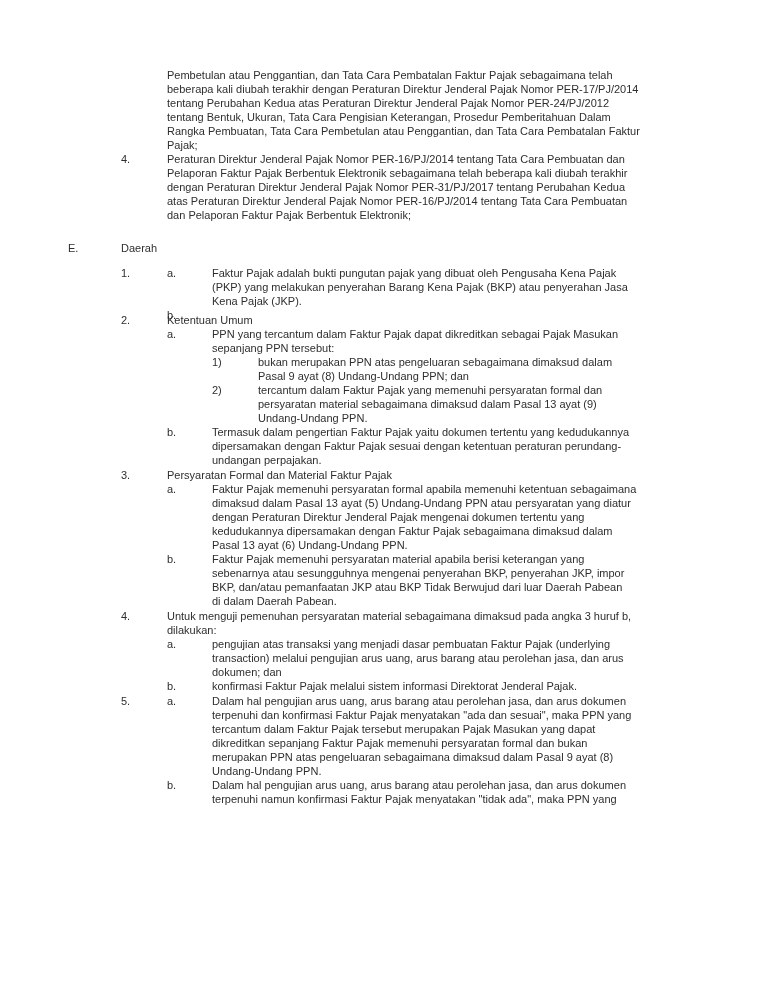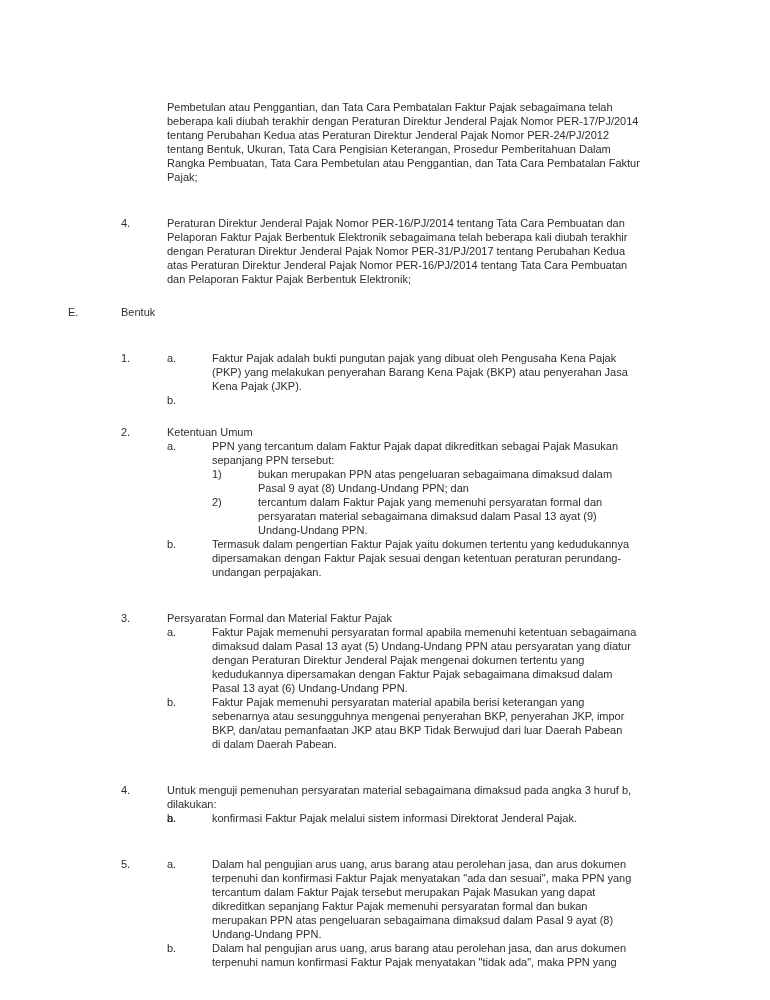--- a/index.html
+++ b/index.html
@@ -20,21 +20,21 @@
     line-height: 14px;
     color: #2e2e2e;
   }
   .li { position: relative; }
   .txt { white-space: pre-line; }
   .marker { position: absolute; top: 0; white-space: pre; }
 
   
   .lE { padding-left: 121px; }
   .lE > .marker { left: 68px; }
-  .l1 { padding-left: 167px; margin-top: 32px; }
+  .l1 { padding-left: 167px; }
   .l1 > .marker { left: 121px; }
   .l2 { padding-left: 212px; }
   .l2 > .marker { left: 167px; }
   .l3 { padding-left: 258px; }
   .l3 > .marker { left: 212px; }
 
   
   .heading-e { margin-top: 19px; }
   .sec-1 { margin-top: 11px; }
   .sec-2 { margin-top: 5px; }
@@ -61,21 +61,21 @@
       <div class="txt">Peraturan Direktur Jenderal Pajak Nomor PER-16/PJ/2014 tentang Tata Cara Pembuatan dan
 Pelaporan Faktur Pajak Berbentuk Elektronik sebagaimana telah beberapa kali diubah terakhir
 dengan Peraturan Direktur Jenderal Pajak Nomor PER-31/PJ/2017 tentang Perubahan Kedua
 atas Peraturan Direktur Jenderal Pajak Nomor PER-16/PJ/2014 tentang Tata Cara Pembuatan
 dan Pelaporan Faktur Pajak Berbentuk Elektronik;</div>
     </div>
   </div>
 
   <div class="li lE heading-e">
     <span class="marker">E.</span>
-    <div class="txt">Bentuk</div>
+    <div class="txt">Daerah</div>
   </div>
 
   <div class="sec sec-1">
     <div class="li l1">
       <span class="marker">1.</span>
     </div>
     <div class="li l2">
       <span class="marker">a.</span>
       <div class="txt">Faktur Pajak adalah bukti pungutan pajak yang dibuat oleh Pengusaha Kena Pajak
 (PKP) yang melakukan penyerahan Barang Kena Pajak (BKP) atau penyerahan Jasa
@@ -140,20 +140,23 @@
   <div class="sec sec-4">
     <div class="li l1">
       <span class="marker">4.</span>
     </div>
     <div class="li l1">
       <div class="txt">Untuk menguji pemenuhan persyaratan material sebagaimana dimaksud pada angka 3 huruf b,
 dilakukan:</div>
     </div>
     <div class="li l2">
       <span class="marker">a.</span>
+      <div class="txt">pengujian atas transaksi yang menjadi dasar pembuatan Faktur Pajak (underlying
+transaction) melalui pengujian arus uang, arus barang atau perolehan jasa, dan arus
+dokumen; dan</div>
     </div>
     <div class="li l2">
       <span class="marker">b.</span>
       <div class="txt">konfirmasi Faktur Pajak melalui sistem informasi Direktorat Jenderal Pajak.</div>
     </div>
   </div>
 
   <div class="sec sec-5">
     <div class="li l1">
       <span class="marker">5.</span>

